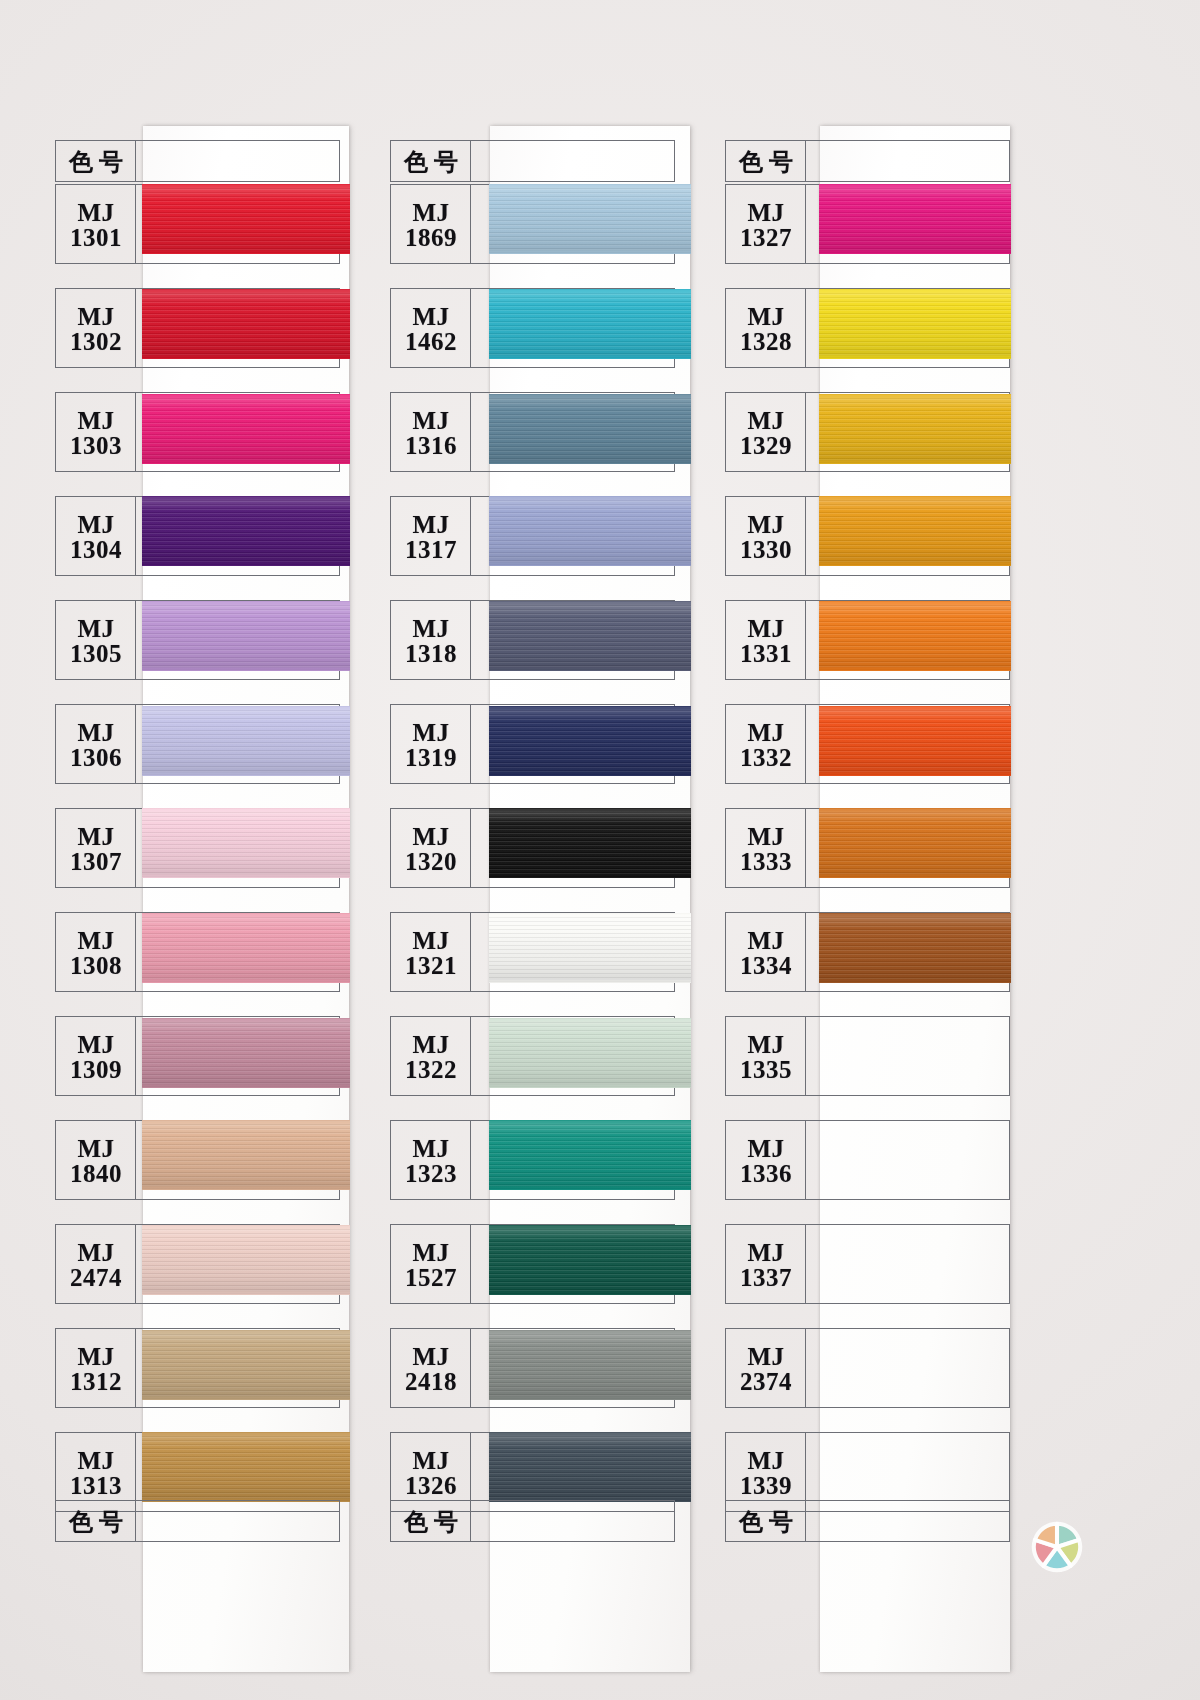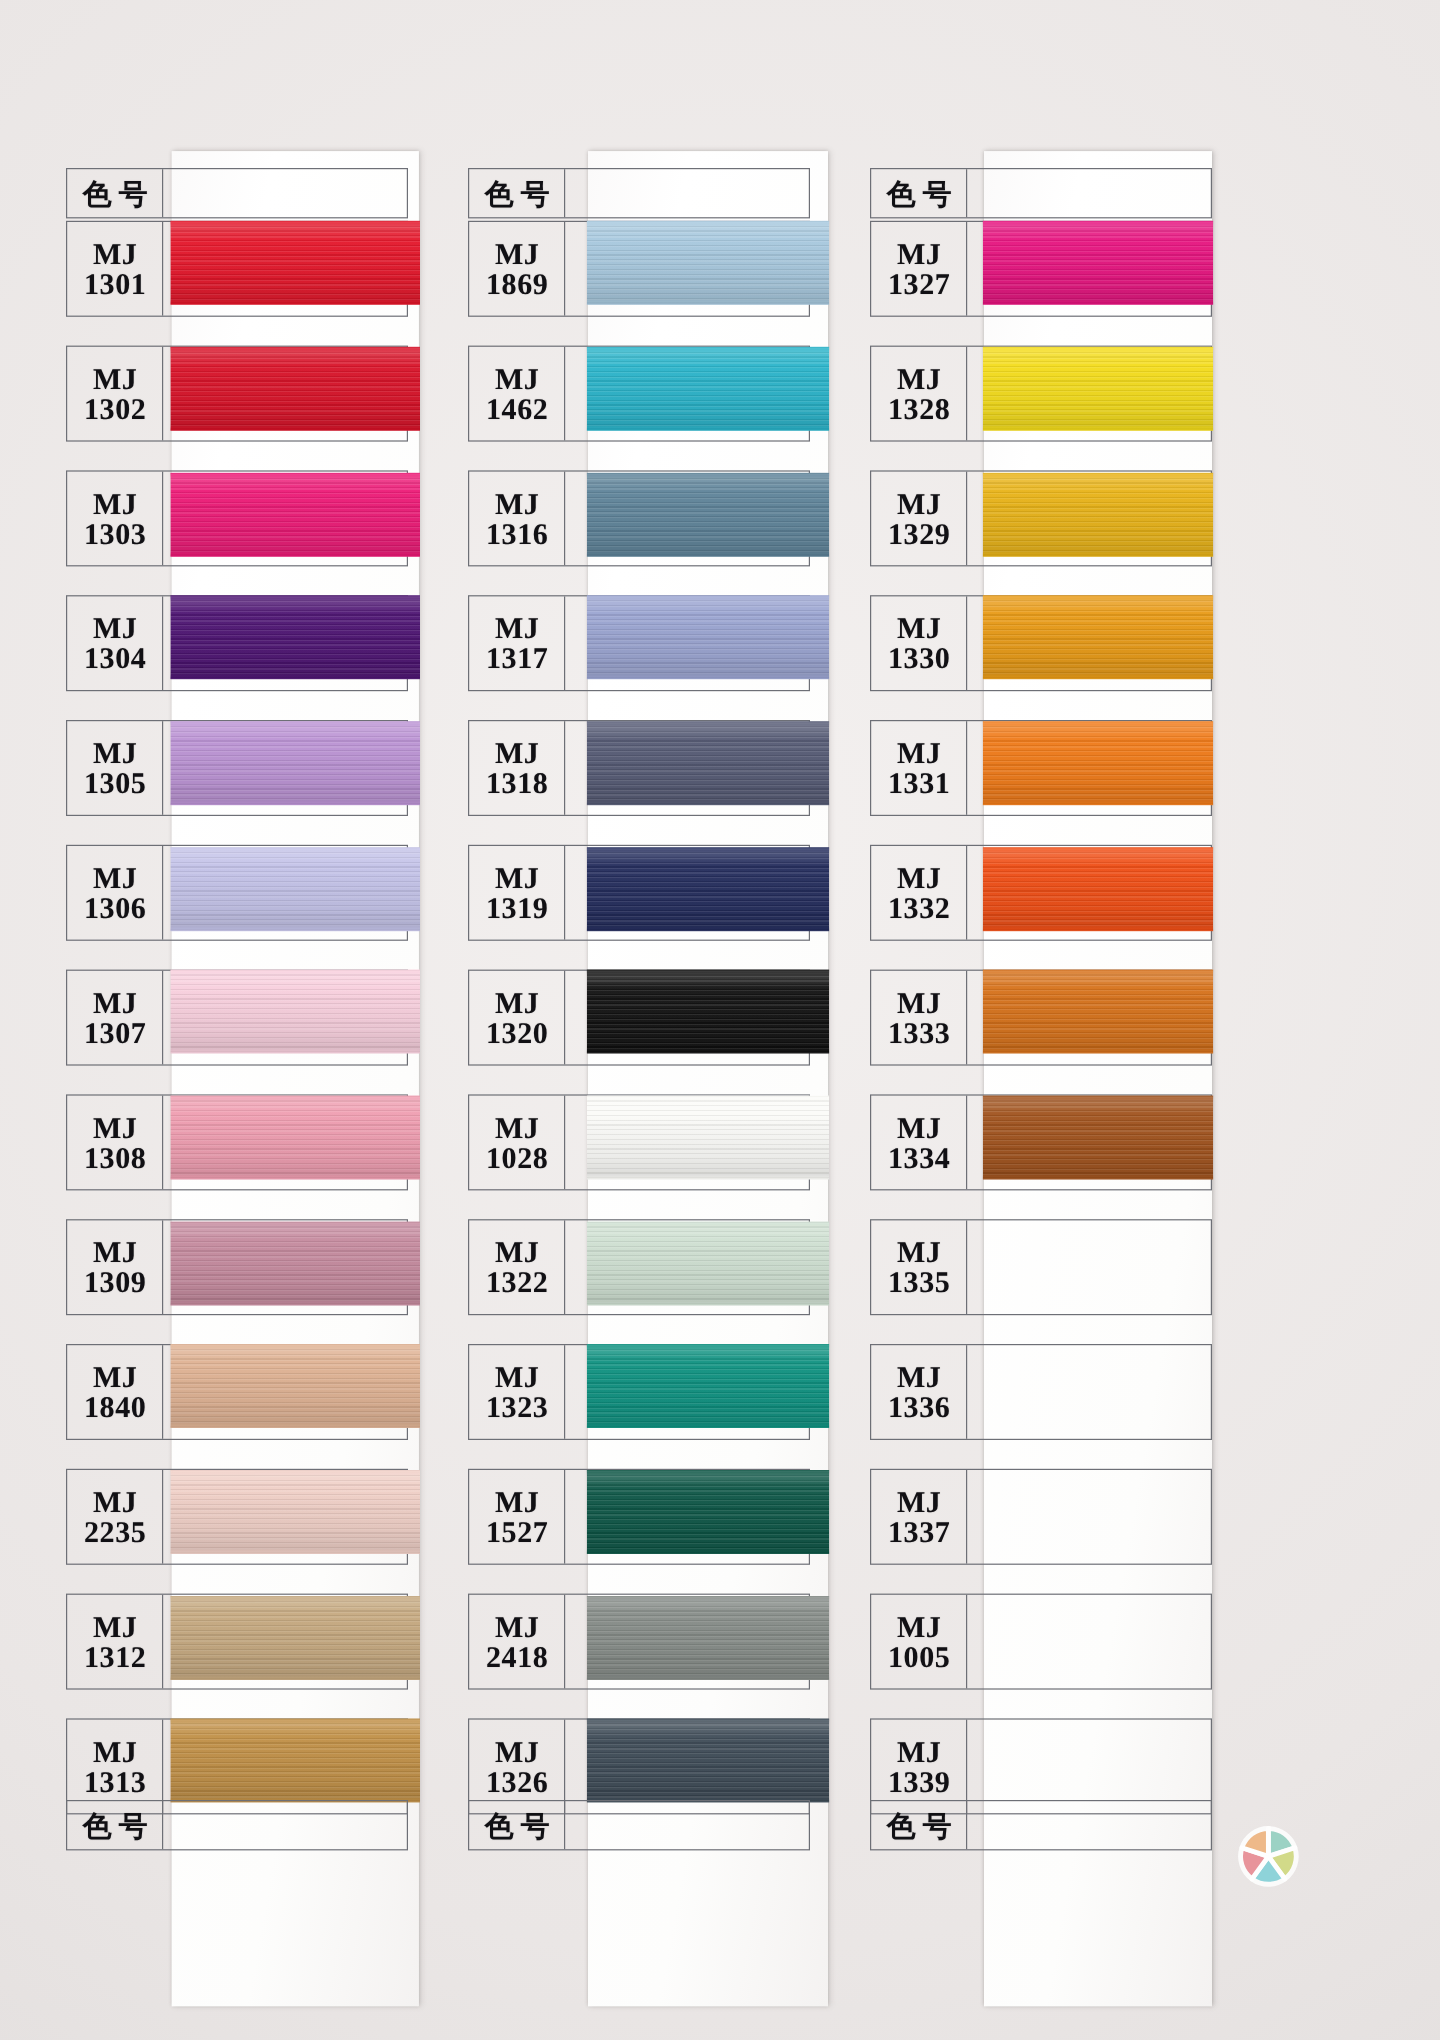--- a/index.html
+++ b/index.html
@@ -237,21 +237,21 @@
         <div class="body" style="background: rgb(223, 178, 147);"></div>
         <div class="lines"></div>
         <div class="shade"></div>
         <div class="fuzz t" style="background: rgb(223, 178, 147);"></div>
         <div class="fuzz b" style="background: rgb(223, 178, 147);"></div>
       </div>
       <div class="cell" style="left: 55px; top: 1224px; width: 285px; height: 80px;">
         <div class="inner" style="width: 80px;"></div>
         <div class="lbl" style="width: 80px; height: 80px;">
           <div class="l1">MJ</div>
-          <div class="l2">2235</div>
+          <div class="l2">2474</div>
         </div>
       </div>
       <div class="swatch" style="left: 142px; top: 1225px; width: 208px; height: 70px;">
         <div class="body" style="background: rgb(240, 207, 198);"></div>
         <div class="lines"></div>
         <div class="shade"></div>
         <div class="fuzz t" style="background: rgb(240, 207, 198);"></div>
         <div class="fuzz b" style="background: rgb(240, 207, 198);"></div>
       </div>
       <div class="cell" style="left: 55px; top: 1328px; width: 285px; height: 80px;">
@@ -388,21 +388,21 @@
         <div class="body" style="background: rgb(17, 17, 17);"></div>
         <div class="lines"></div>
         <div class="shade"></div>
         <div class="fuzz t" style="background: rgb(17, 17, 17);"></div>
         <div class="fuzz b" style="background: rgb(17, 17, 17);"></div>
       </div>
       <div class="cell" style="left: 390px; top: 912px; width: 285px; height: 80px;">
         <div class="inner" style="width: 80px;"></div>
         <div class="lbl" style="width: 80px; height: 80px;">
           <div class="l1">MJ</div>
-          <div class="l2">1028</div>
+          <div class="l2">1321</div>
         </div>
       </div>
       <div class="swatch" style="left: 489px; top: 913px; width: 202px; height: 70px;">
         <div class="body" style="background: rgb(251, 251, 248);"></div>
         <div class="lines"></div>
         <div class="shade"></div>
         <div class="fuzz t" style="background: rgb(251, 251, 248);"></div>
         <div class="fuzz b" style="background: rgb(251, 251, 248);"></div>
       </div>
       <div class="cell" style="left: 390px; top: 1016px; width: 285px; height: 80px;">
@@ -616,21 +616,21 @@
         <div class="inner" style="width: 80px;"></div>
         <div class="lbl" style="width: 80px; height: 80px;">
           <div class="l1">MJ</div>
           <div class="l2">1337</div>
         </div>
       </div>
       <div class="cell" style="left: 725px; top: 1328px; width: 285px; height: 80px;">
         <div class="inner" style="width: 80px;"></div>
         <div class="lbl" style="width: 80px; height: 80px;">
           <div class="l1">MJ</div>
-          <div class="l2">1005</div>
+          <div class="l2">2374</div>
         </div>
       </div>
       <div class="cell" style="left: 725px; top: 1432px; width: 285px; height: 80px;">
         <div class="inner" style="width: 80px;"></div>
         <div class="lbl" style="width: 80px; height: 80px;">
           <div class="l1">MJ</div>
           <div class="l2">1339</div>
         </div>
       </div>
       <div class="cell" style="left: 725px; top: 1500px; width: 285px; height: 42px;">

